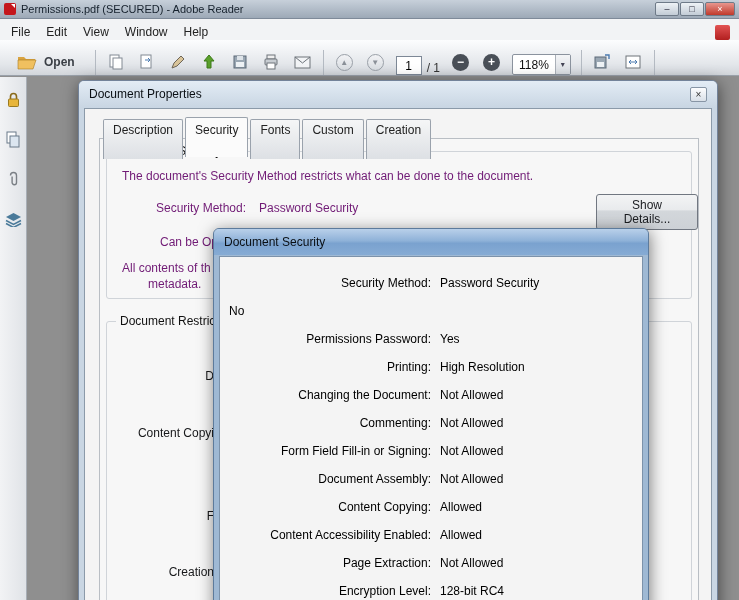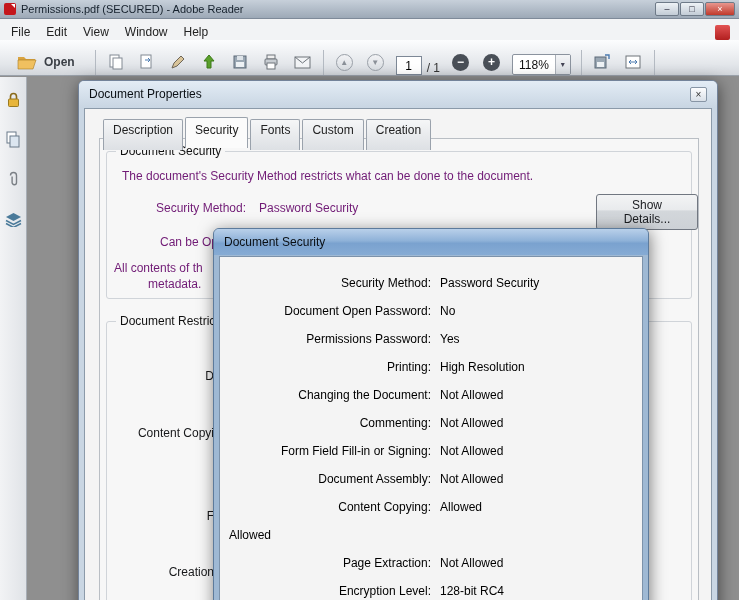--- a/index.html
+++ b/index.html
@@ -63,21 +63,21 @@
   .dlg .body{position:absolute;left:5px;right:5px;top:27px;bottom:0;
     border:1px solid #8b9aa9;background:#f4f4f4;}
 
   .props{left:78px;top:80px;width:640px;height:545px;background:#c9d6e3;
     border:1px solid #73839a;z-index:5;}
   .props .bar{background:linear-gradient(#e3ecf5,#c9d6e3);}
   .dlg-close{margin-left:auto;width:17px;height:15px;border:1px solid #8795a5;border-radius:2px;
     background:linear-gradient(#fdfdfe,#d9e0e8);font-size:10px;line-height:13px;text-align:center;color:#333;}
 
   .tabs{position:absolute;left:18px;top:8px;display:flex;z-index:2;}
-  .tab{padding:3px 9px 11px;font-size:12px;color:#222;border:1px solid #9aa2ac;border-bottom:none;
+  .tab{padding:3px 9px 20px;font-size:12px;color:#222;border:1px solid #9aa2ac;border-bottom:none;
     background:linear-gradient(#f5f6f7,#dde0e4);margin-right:2px;border-radius:2px 2px 0 0;
     position:relative;top:2px;}
   .tab.active{background:#fbfbfb;top:0;padding-top:5px;z-index:3;}
 
   .tab-panel{position:absolute;left:14px;top:29px;width:600px;height:480px;
     background:#f7f7f7;border:1px solid #b9bec4;}
 
   .gbox{position:absolute;border:1px solid #d0d4d9;border-radius:3px;}
   .gbox-title{position:absolute;top:-8px;left:9px;font-size:12px;background:#f7f7f7;
     padding:0 4px;white-space:nowrap;}
@@ -256,21 +256,21 @@
       <div class="tab-panel">
 
         <div class="gbox" style="left:6px;top:12px;width:586px;height:148px;">
           <span class="gbox-title">Document Security</span>
         </div>
         <span class="ptext" style="left:22px;top:30px;">The document's Security Method restricts what can be done to the document.</span>
         <span class="ptext" style="left:56px;top:62px;">Security Method:</span>
         <span class="ptext" style="left:159px;top:62px;">Password Security</span>
         <button class="btn" style="left:496px;top:55px;">Show Details...</button>
         <span class="ptext" style="left:60px;top:96px;">Can be Opened</span>
-        <span class="ptext" style="left:14px;top:122px;">All contents of th</span>
+        <span class="ptext" style="left:22px;top:122px;">All contents of th</span>
         <span class="ptext" style="left:22px;top:138px;margin-left:26px;">metadata.</span>
 
         <div class="gbox" style="left:6px;top:182px;width:586px;height:292px;">
           <span class="gbox-title">Document Restricti</span>
         </div>
         <span class="frag" style="top:230px;">D</span>
         <span class="frag" style="top:287px;">Content Copyi</span>
         <span class="frag" style="top:370px;">F</span>
         <span class="frag" style="top:426px;">Creation</span>
       </div>
@@ -280,21 +280,20 @@
   <div class="dlg secdlg">
     <div class="bar">
       <span>Document Security</span>
     </div>
     <div class="body">
       <div class="sec-row">
         <span class="lbl">Security Method:</span>
         <span class="val">Password Security</span>
       </div>
       <div class="sec-row">
-        <span class="lbl">Document Open Password:</span>
         <span class="val">No</span>
       </div>
       <div class="sec-row">
         <span class="lbl">Permissions Password:</span>
         <span class="val">Yes</span>
       </div>
       <div class="sec-row">
         <span class="lbl">Printing:</span>
         <span class="val">High Resolution</span>
       </div>
@@ -312,20 +311,21 @@
       </div>
       <div class="sec-row">
         <span class="lbl">Document Assembly:</span>
         <span class="val">Not Allowed</span>
       </div>
       <div class="sec-row">
         <span class="lbl">Content Copying:</span>
         <span class="val">Allowed</span>
       </div>
       <div class="sec-row">
+        <span class="lbl">Content Accessibility Enabled:</span>
         <span class="val">Allowed</span>
       </div>
       <div class="sec-row">
         <span class="lbl">Page Extraction:</span>
         <span class="val">Not Allowed</span>
       </div>
       <div class="sec-row">
         <span class="lbl">Encryption Level:</span>
         <span class="val">128-bit RC4</span>
       </div>

